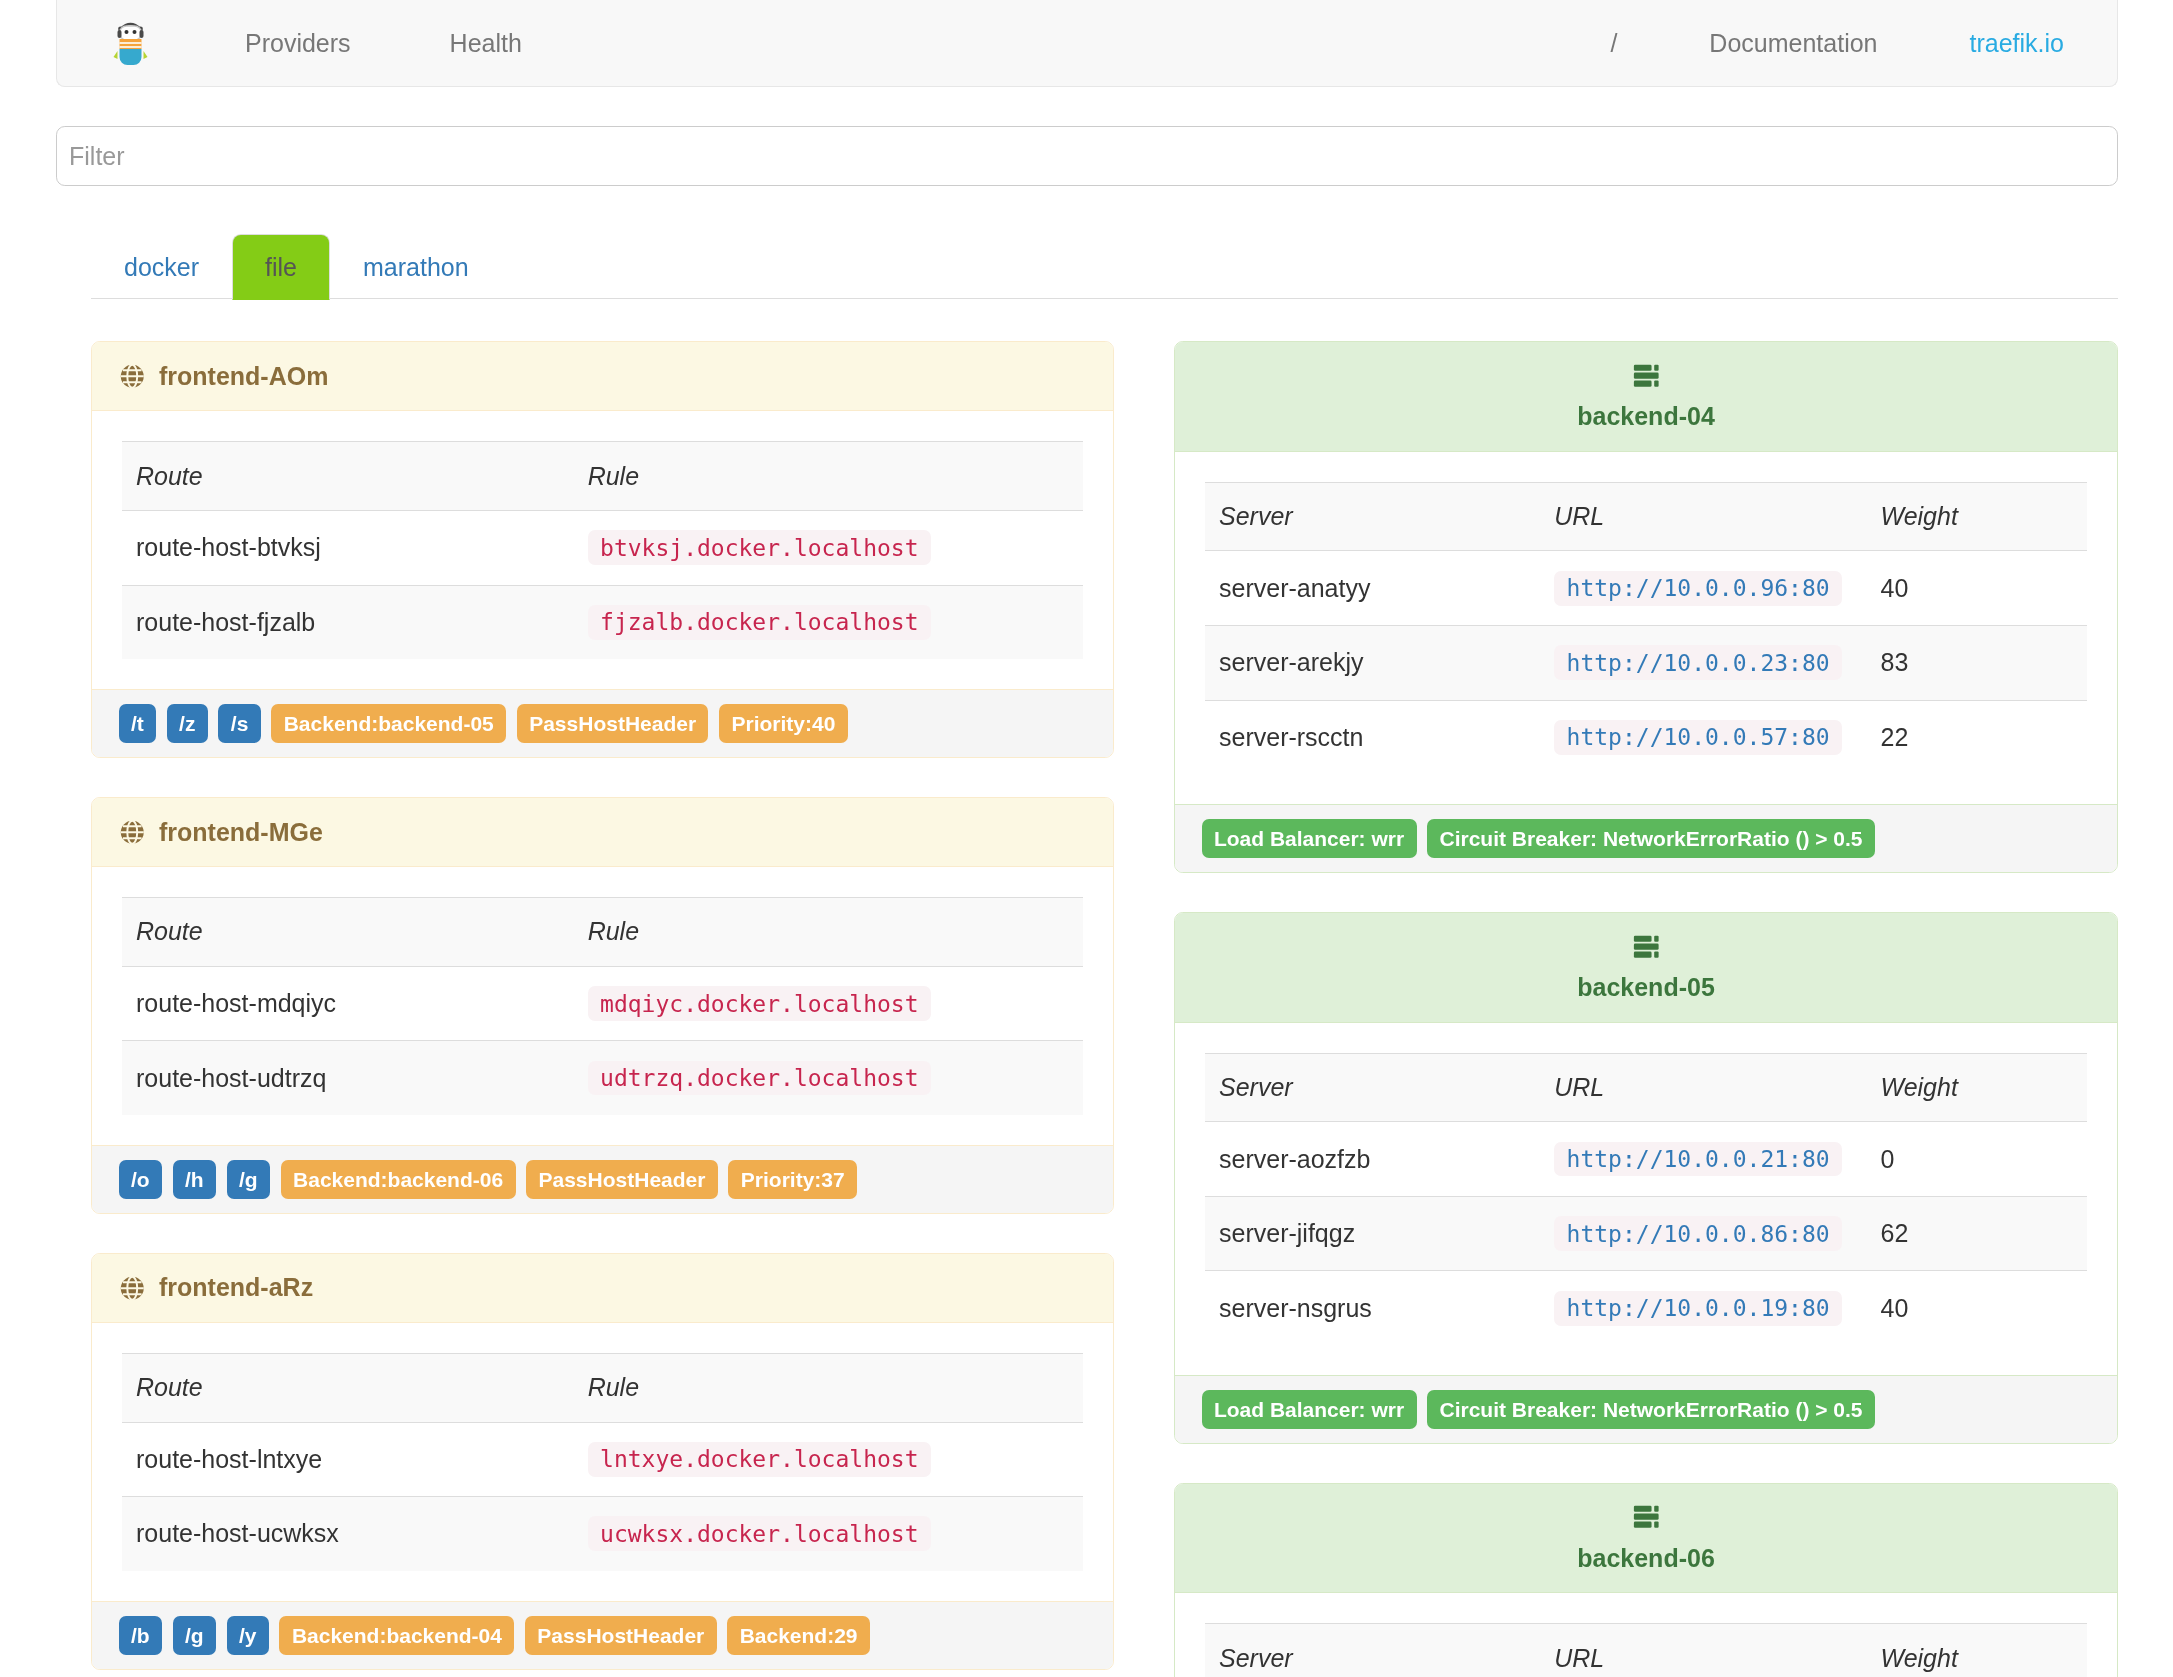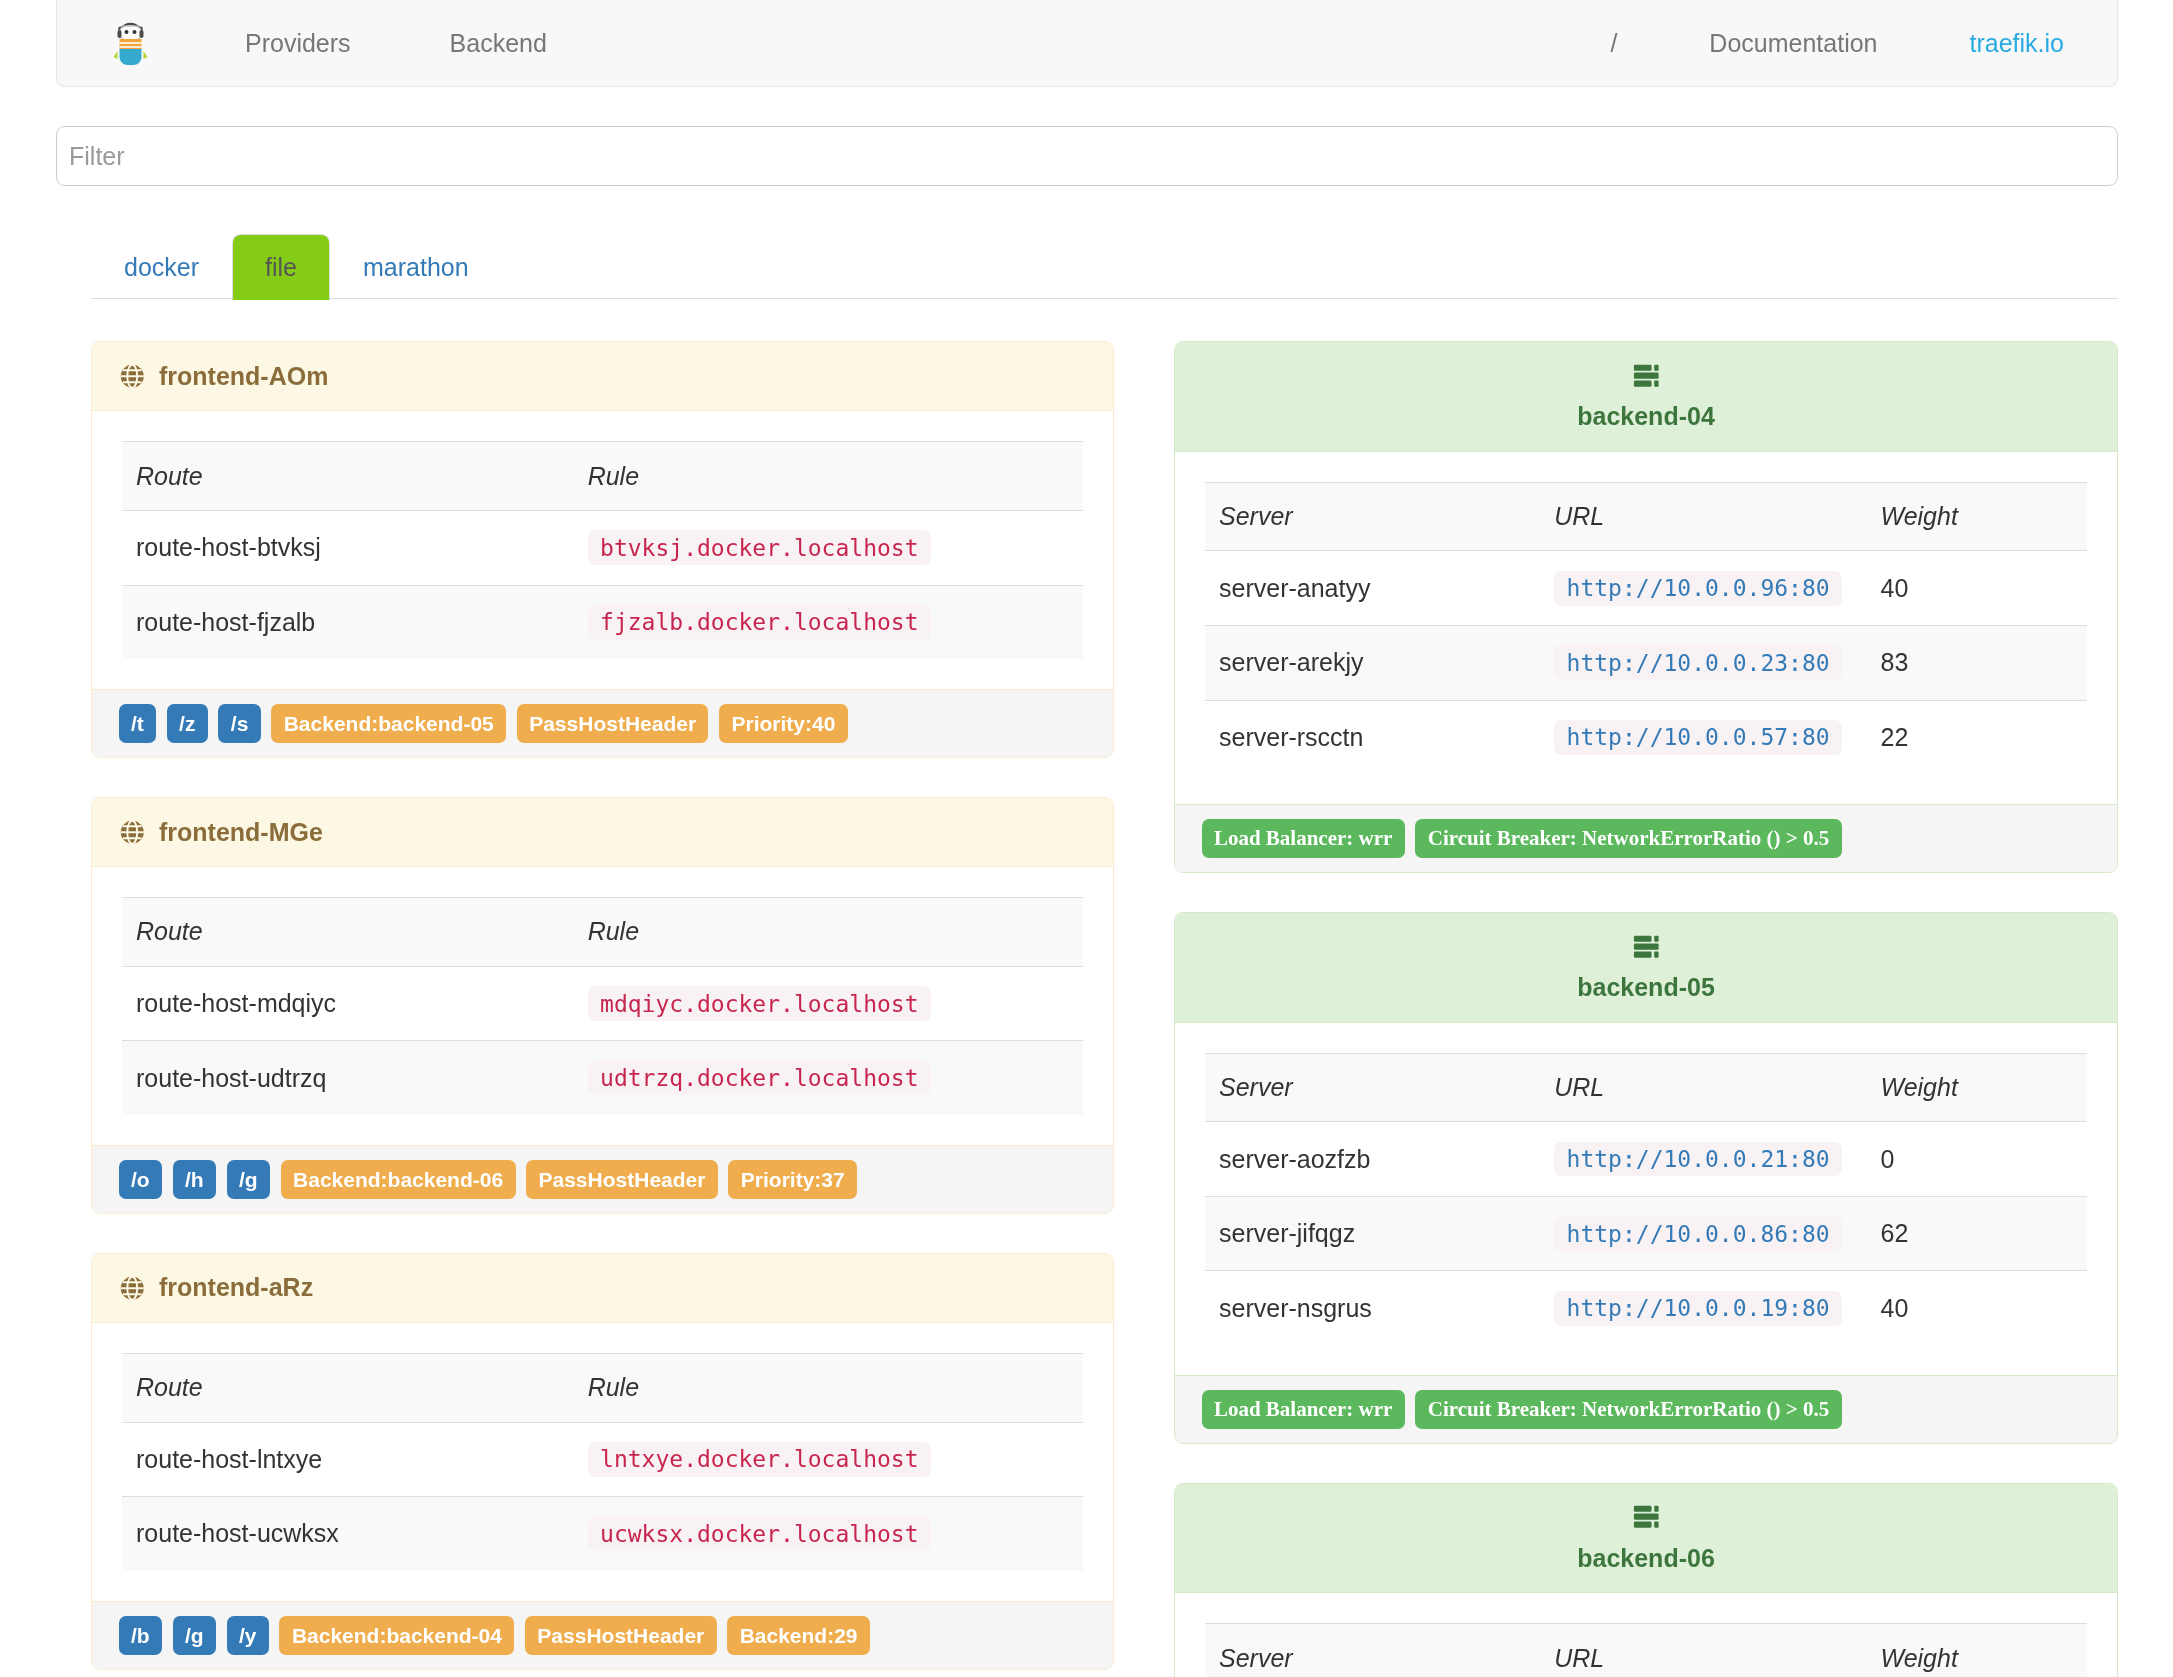--- a/index.html
+++ b/index.html
@@ -38,21 +38,21 @@
   .panel.warning{border-color:#faebcc;}
   .panel.success{border-color:#d6e9c6;}
   .panel-heading{display:flex;align-items:center;gap:14px;padding:19.4px 26.5px;font-weight:bold;}
   .panel.warning .panel-heading{background:#fcf8e3;color:#8a6d3b;border-bottom:1.8px solid #faebcc;}
   .panel.success .panel-heading{background:#dff0d8;color:#3c763d;border-bottom:1.8px solid #d6e9c6;flex-direction:column;}
   .panel-heading .icon{display:inline-flex;width:26.5px;height:26.5px;}
   .panel-heading .icon svg{width:100%;height:100%;}
   .panel-body{padding:30px;}
   .panel-footer{background:#f5f5f5;padding:14px 26.5px;display:flex;flex-wrap:wrap;gap:10.6px;align-items:center;}
   .panel.warning .panel-footer{border-top:1.8px solid #faebcc;}
-  .panel.success .panel-footer{border-top:1.8px solid #d6e9c6;font-family:Liberation Serif, serif;}
+  .panel.success .panel-footer{border-top:1.8px solid #d6e9c6;}
 
   
   table.tbl{width:100%;border-collapse:collapse;}
   .tbl th,.tbl td{text-align:left;padding:19.4px 14px;border-top:1.8px solid #ddd;font-weight:normal;vertical-align:middle;}
   .tbl thead th{font-style:italic;background:#f9f9f9;border-bottom:1.8px solid #ddd;color:#333;}
   .tbl tbody tr:nth-child(even){background:#f9f9f9;}
   .routes-table th:nth-child(1){width:47%;}
   .servers-table th:nth-child(1){width:38%;}
   .servers-table th:nth-child(2){width:37%;}
 
@@ -88,21 +88,21 @@
         <rect x="9" y="18" width="22" height="10" fill="#f5a33b"></rect>
         <rect x="9" y="21" width="22" height="2" fill="#ffffff" opacity="0.8"></rect>
         <rect x="9" y="25" width="22" height="2" fill="#ffffff" opacity="0.8"></rect>
         <path d="M9 28 h22 v8 a8 8 0 0 1 -8 8 h-6 a8 8 0 0 1 -8 -8 z" fill="#36a9ce"></path>
         <path d="M7 30 l-4 6 4 2 z" fill="#b6d433"></path>
         <path d="M33 30 l4 6 -4 2 z" fill="#b6d433"></path>
       </svg>
     </span>
     <div class="nav-left">
       <a class="nav-link">Providers</a>
-      <a class="nav-link">Backend</a>
+      <a class="nav-link">Health</a>
     </div>
     <div class="nav-right">
       <a class="nav-link">/</a>
       <a class="nav-link">Documentation</a>
       <a class="nav-link accent">traefik.io</a>
     </div>
   </div>
 
   <div class="filter-wrap">
     <input class="filter-input" type="text" placeholder="Filter" style="">

